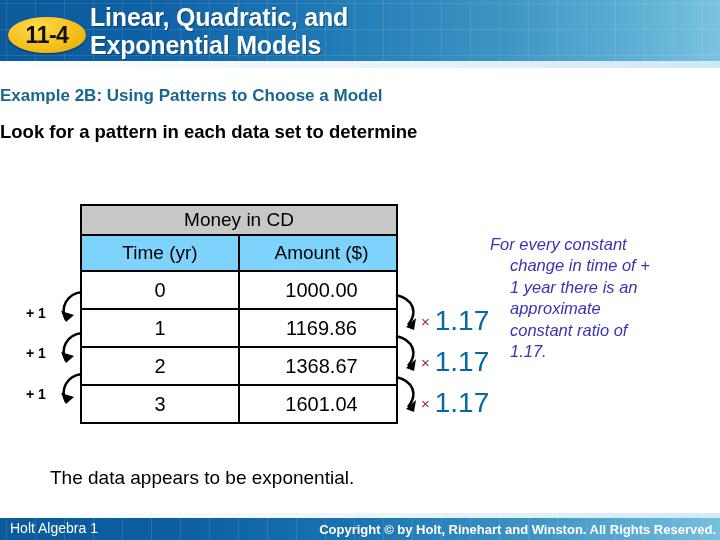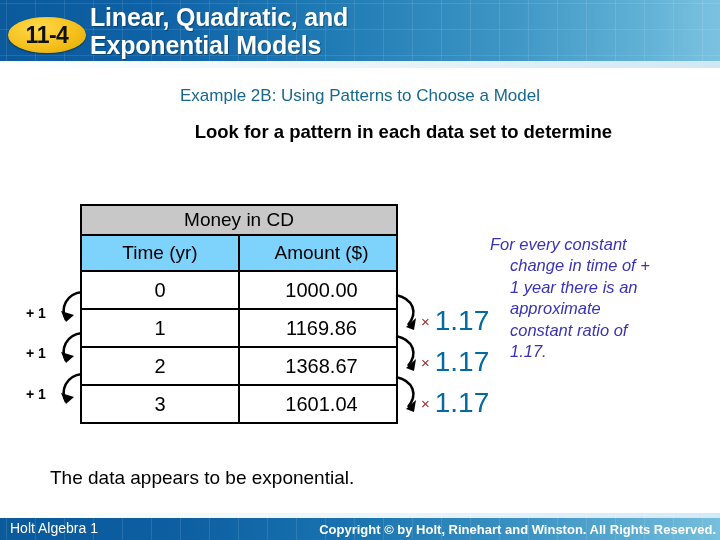--- a/index.html
+++ b/index.html
@@ -72,33 +72,32 @@
     text-shadow: 1px 1px 1px rgba(0,0,0,0.35);
   }
   .banner-title .line { display: block; white-space: nowrap; }
 
   
   .example-heading {
     position: absolute;
     left: 0;
     top: 86px;
     width: 720px;
-    text-align: center;
     color: #17678f;
     font-size: 17px;
-    font-weight: normal;
+    font-weight: bold;
   }
 
   
   .intro {
     position: absolute;
     left: 0;
     top: 120px;
     width: 612px;
-    text-align: right;
+    text-align: left;
     color: #000000;
     font-size: 18.5px;
     font-weight: bold;
     line-height: 1.32;
   }
   .intro .line { display: block; }
 
   
   .cd-table {
     position: absolute;

